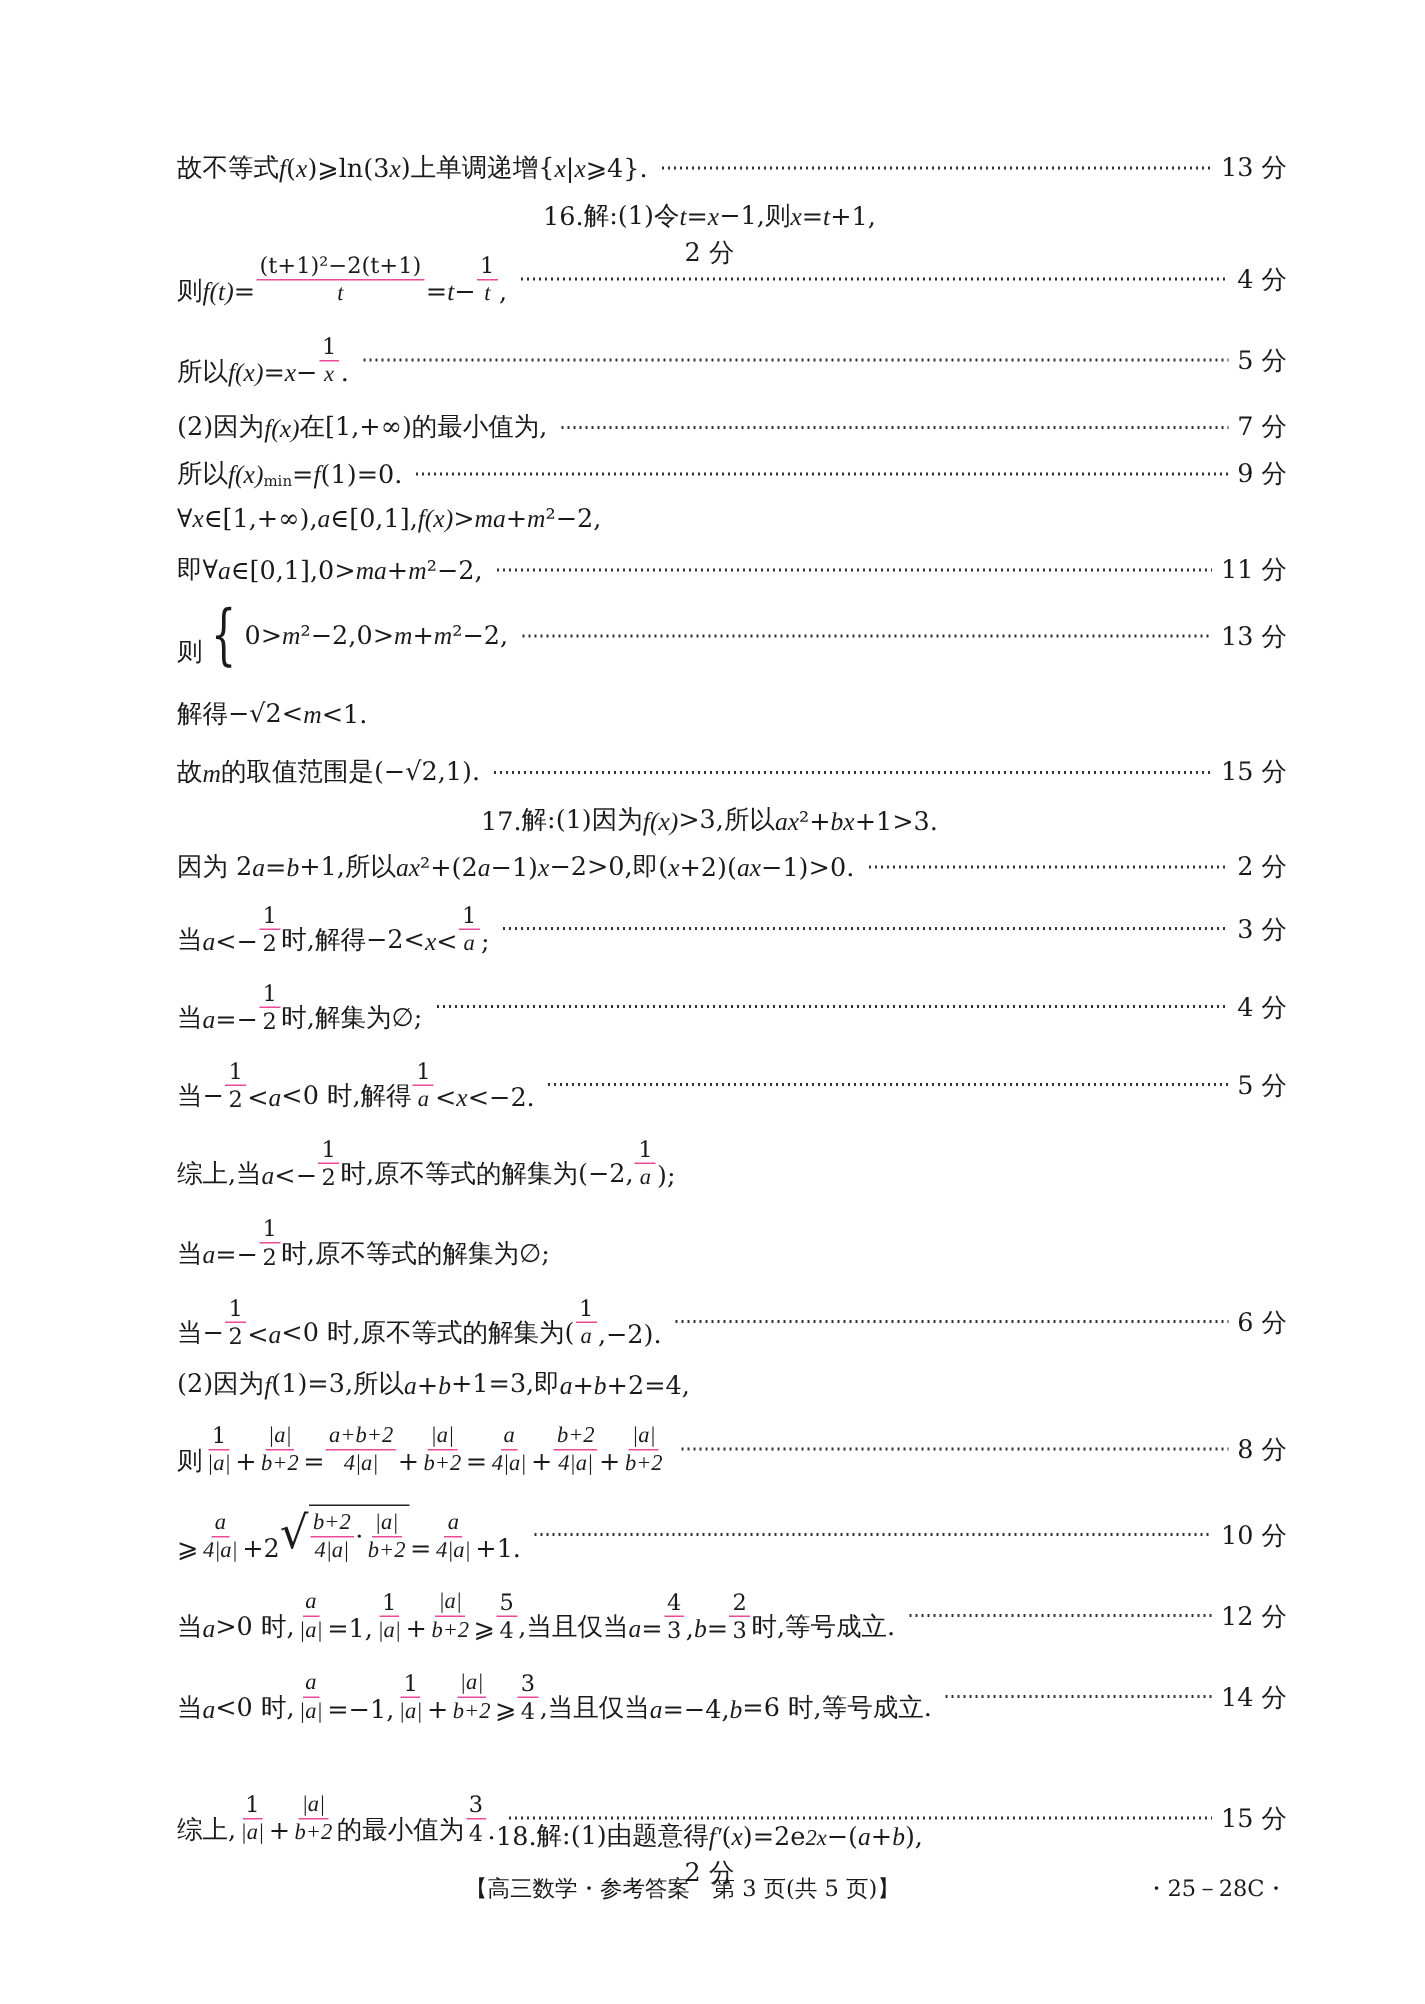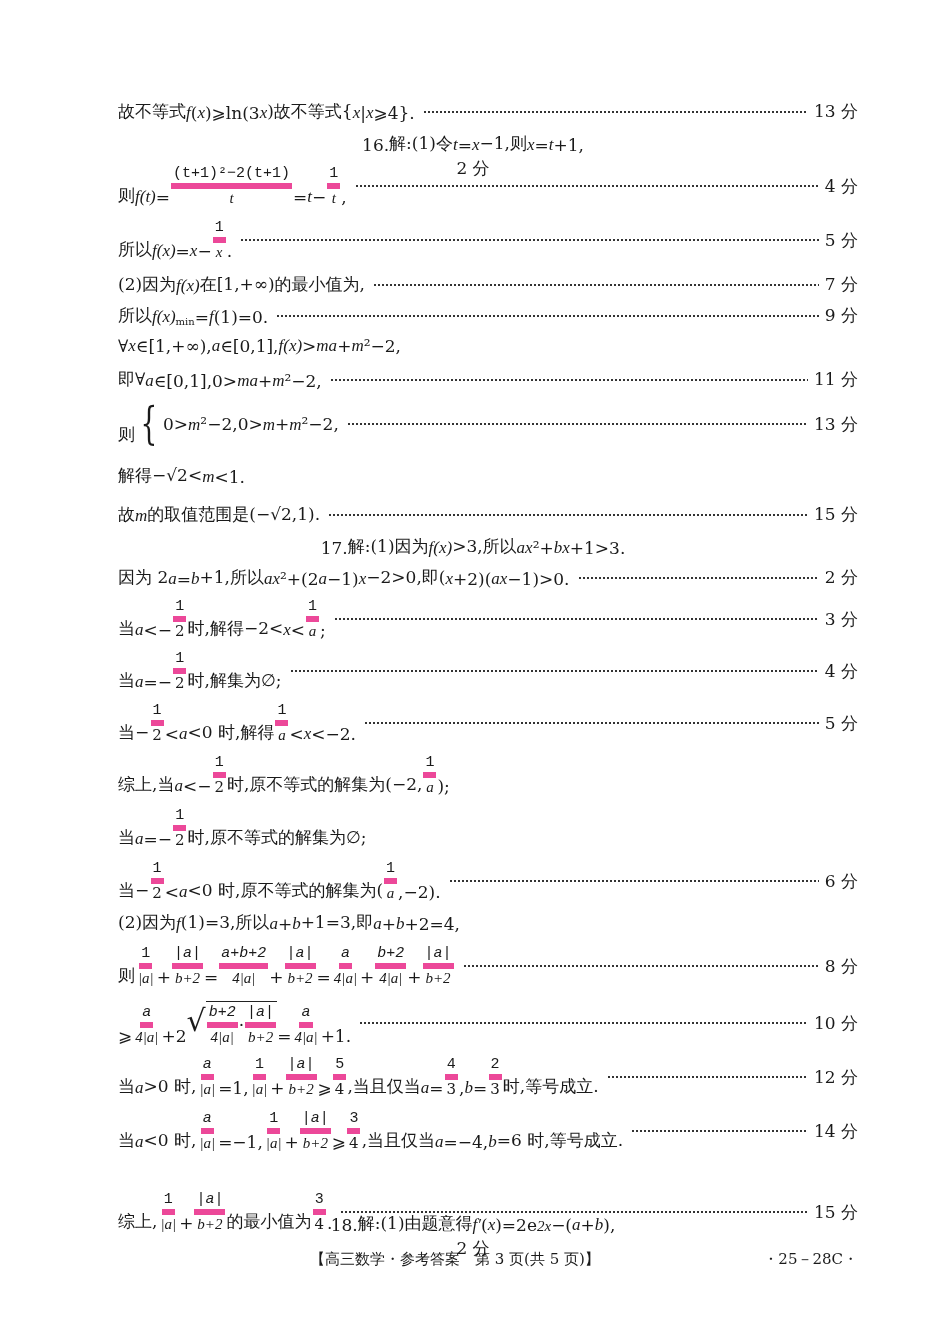--- a/index.html
+++ b/index.html
@@ -8,21 +8,21 @@
   .line{position:absolute;left:118px;right:92px;display:flex;align-items:center;white-space:nowrap;}
   .line.num{left:88px;flex-direction:column;}
   .content{flex:0 0 auto;display:flex;align-items:flex-end;}
   .dots{flex:1 1 auto;height:2px;margin:0 6px 0 8px;
         background-image:radial-gradient(circle,#333 0.8px,transparent 1px);
         background-size:4px 2px;background-repeat:repeat-x;align-self:center;}
   .score{flex:0 0 auto;text-align:center;}
   .i{font-style:italic;font-family:"Liberation Serif",serif;}
   .frac{display:inline-flex;flex-direction:column;align-items:center;vertical-align:middle;
         font-size:15px;line-height:18px;margin:0 1px;}
-  .frac .n{border-bottom:6px solid #ec4899;padding:0 2px;font-family:Liberation Mono, monospace;}
+  .frac .n{border-bottom:1px solid #ec4899;padding:0 2px;}
   .frac .d{padding:0 2px;}
   .brace{display:inline-flex;align-items:center;}
   .brace .b{font-size:44px;line-height:44px;font-weight:lighter;transform:scaleX(0.6);}
   .brace .rows{display:flex;line-height:20px;}
   .sqrt{display:inline-flex;align-items:stretch;}
   .sqrt .rad{border-top:1px solid #222;display:inline-flex;align-items:center;padding-top:2px;}
   .footer{position:absolute;top:1250px;left:0;width:950px;font-size:15px;}
   .footer .center{position:absolute;left:310px;}
   .footer .code{position:absolute;right:92px;}
 </style>
@@ -30,21 +30,21 @@
 <body>
 
 <div class="line" style="top:100px;">
   <span class="content">
     <span>故不等式 </span>
       <span class="i">f</span>
       <span>(</span>
       <span class="i">x</span>
       <span>)⩾ln(3</span>
       <span class="i">x</span>
-      <span>)故不等式{</span>
+      <span>)上单调递增{</span>
       <span class="i">x</span>
       <span>|</span>
       <span class="i">x</span>
       <span>⩾4}.</span>
   </span>
   <span class="dots"></span>
   <span class="score">13 分</span>
 </div>
 
 <div class="line num" style="top:132px;">

